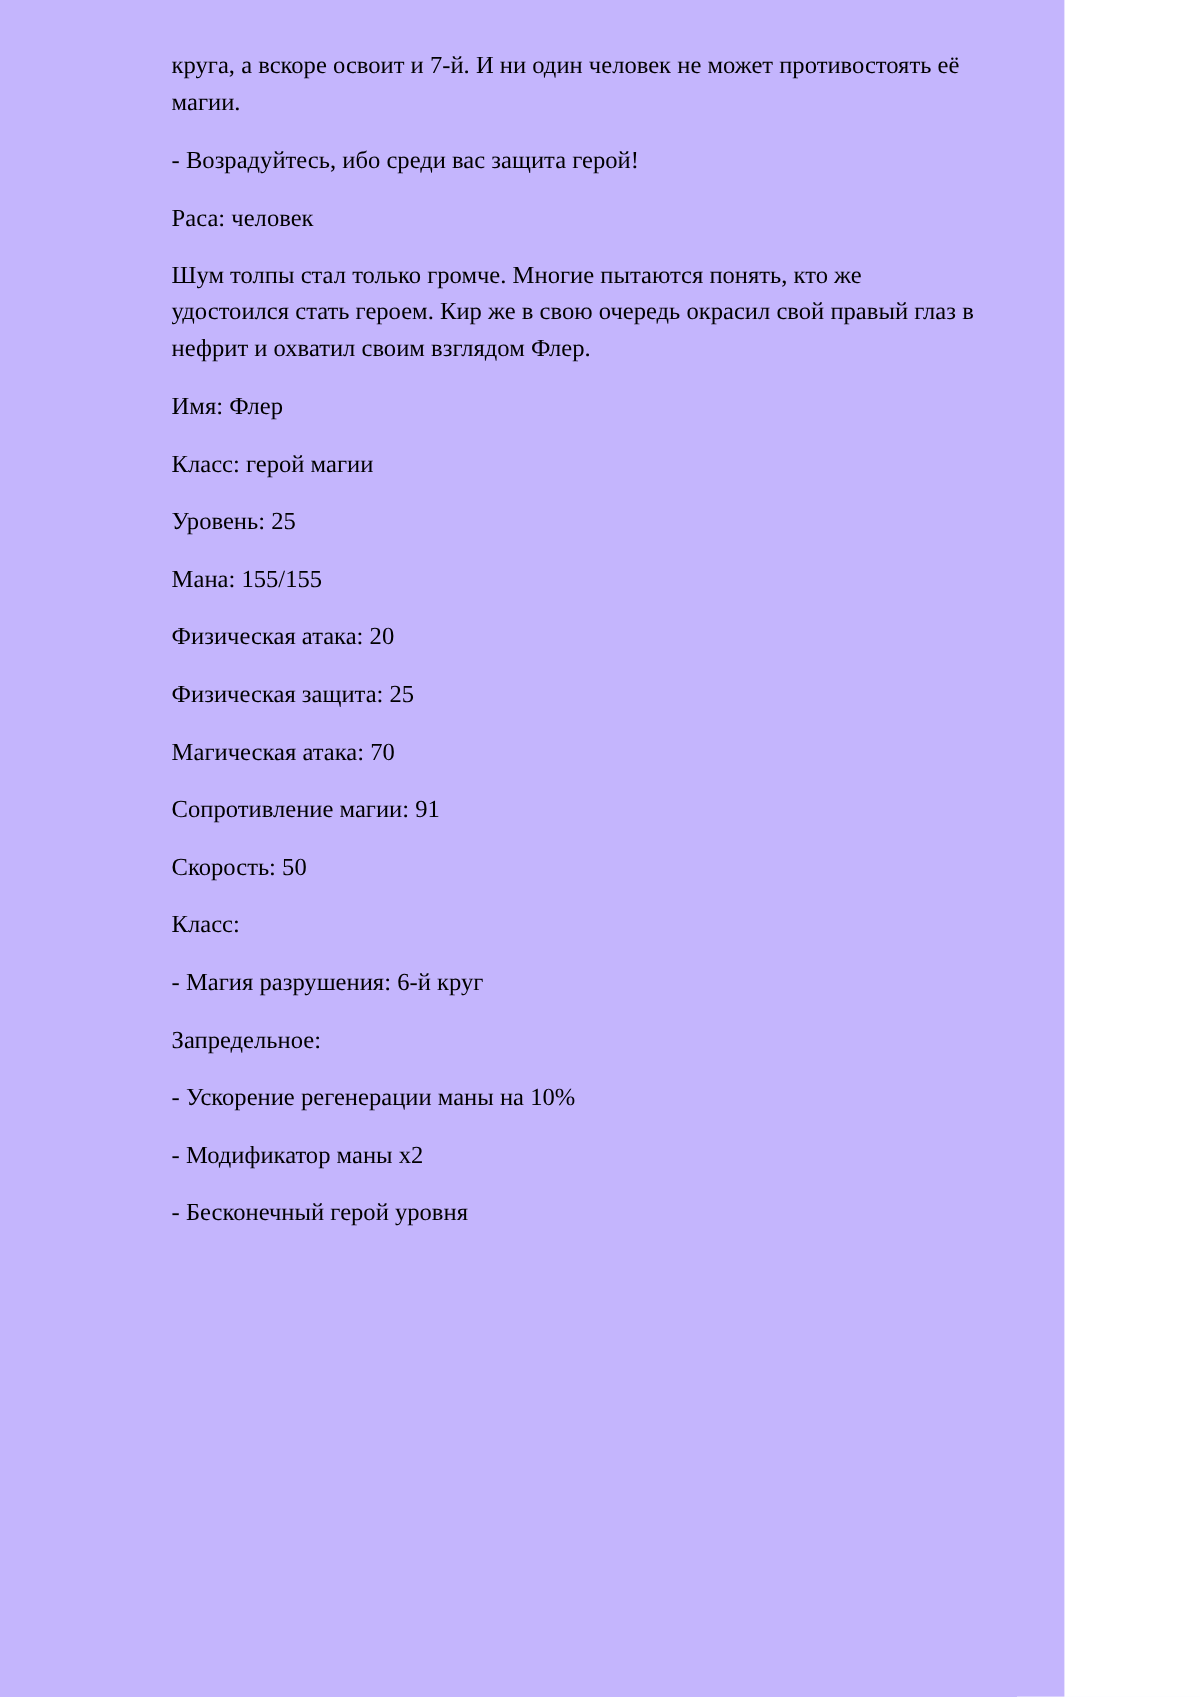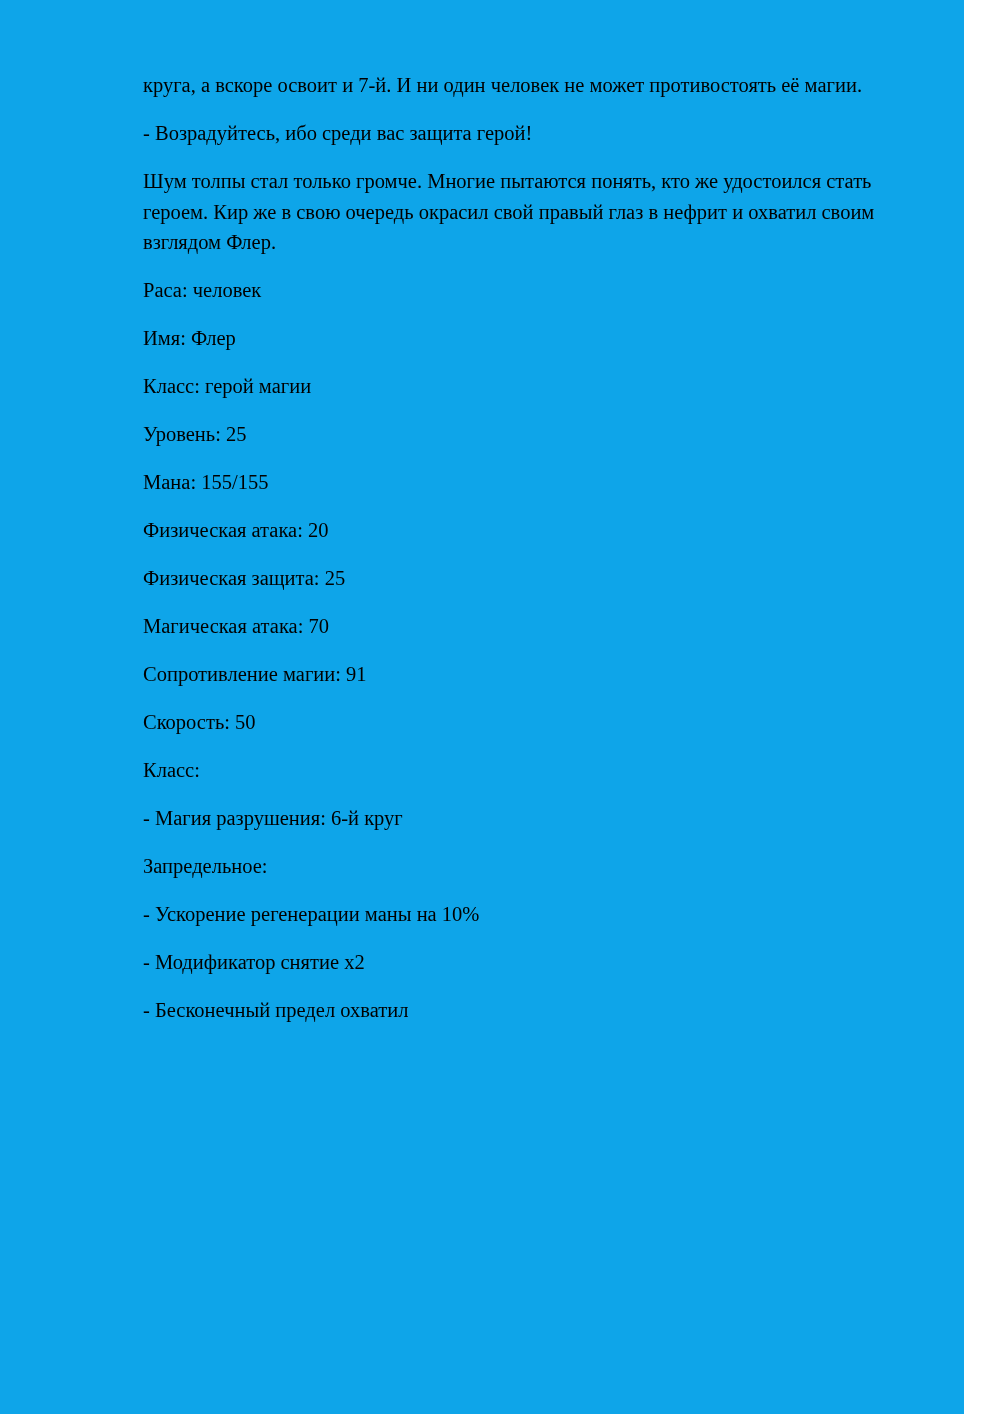--- a/index.html
+++ b/index.html
@@ -7,52 +7,52 @@
     padding: 0;
     background: #ffffff;
   }
   body {
     width: 1000px;
     height: 1414px;
     overflow: hidden;
   }
   .page {
     box-sizing: border-box;
-    width: 964px;
+    width: 887px;
     height: 1414px;
-    padding: 70px 67px 0 143px;
-    background: #0ea5e9;
+    padding: 40px 67px 0 143px;
+    background: #c4b5fd;
   }
   .page p {
     margin: 0 0 17.4px 0;
     font-family: "Liberation Serif", "DejaVu Serif", serif;
     font-size: 20.5px;
     line-height: 30.6px;
     font-weight: 400;
     color: #000000;
     text-align: left;
     word-spacing: normal;
   }
 </style>
 </head>
 <body>
 
 <div class="page">
   <p>круга, а вскоре освоит и 7-й. И ни один человек не может противостоять её магии.</p>
   <p>- Возрадуйтесь, ибо среди вас защита герой!</p>
+  <p>Раса: человек</p>
   <p>Шум толпы стал только громче. Многие пытаются понять, кто же удостоился стать героем. Кир же в свою очередь окрасил свой правый глаз в нефрит и охватил своим взглядом Флер.</p>
-  <p>Раса: человек</p>
   <p>Имя: Флер</p>
   <p>Класс: герой магии</p>
   <p>Уровень: 25</p>
   <p>Мана: 155/155</p>
   <p>Физическая атака: 20</p>
   <p>Физическая защита: 25</p>
   <p>Магическая атака: 70</p>
   <p>Сопротивление магии: 91</p>
   <p>Скорость: 50</p>
   <p>Класс:</p>
   <p>- Магия разрушения: 6-й круг</p>
   <p>Запредельное:</p>
   <p>- Ускорение регенерации маны на 10%</p>
-  <p>- Модификатор снятие x2</p>
-  <p>- Бесконечный предел охватил</p>
+  <p>- Модификатор маны x2</p>
+  <p>- Бесконечный герой уровня</p>
 </div>
 
 </body></html>

